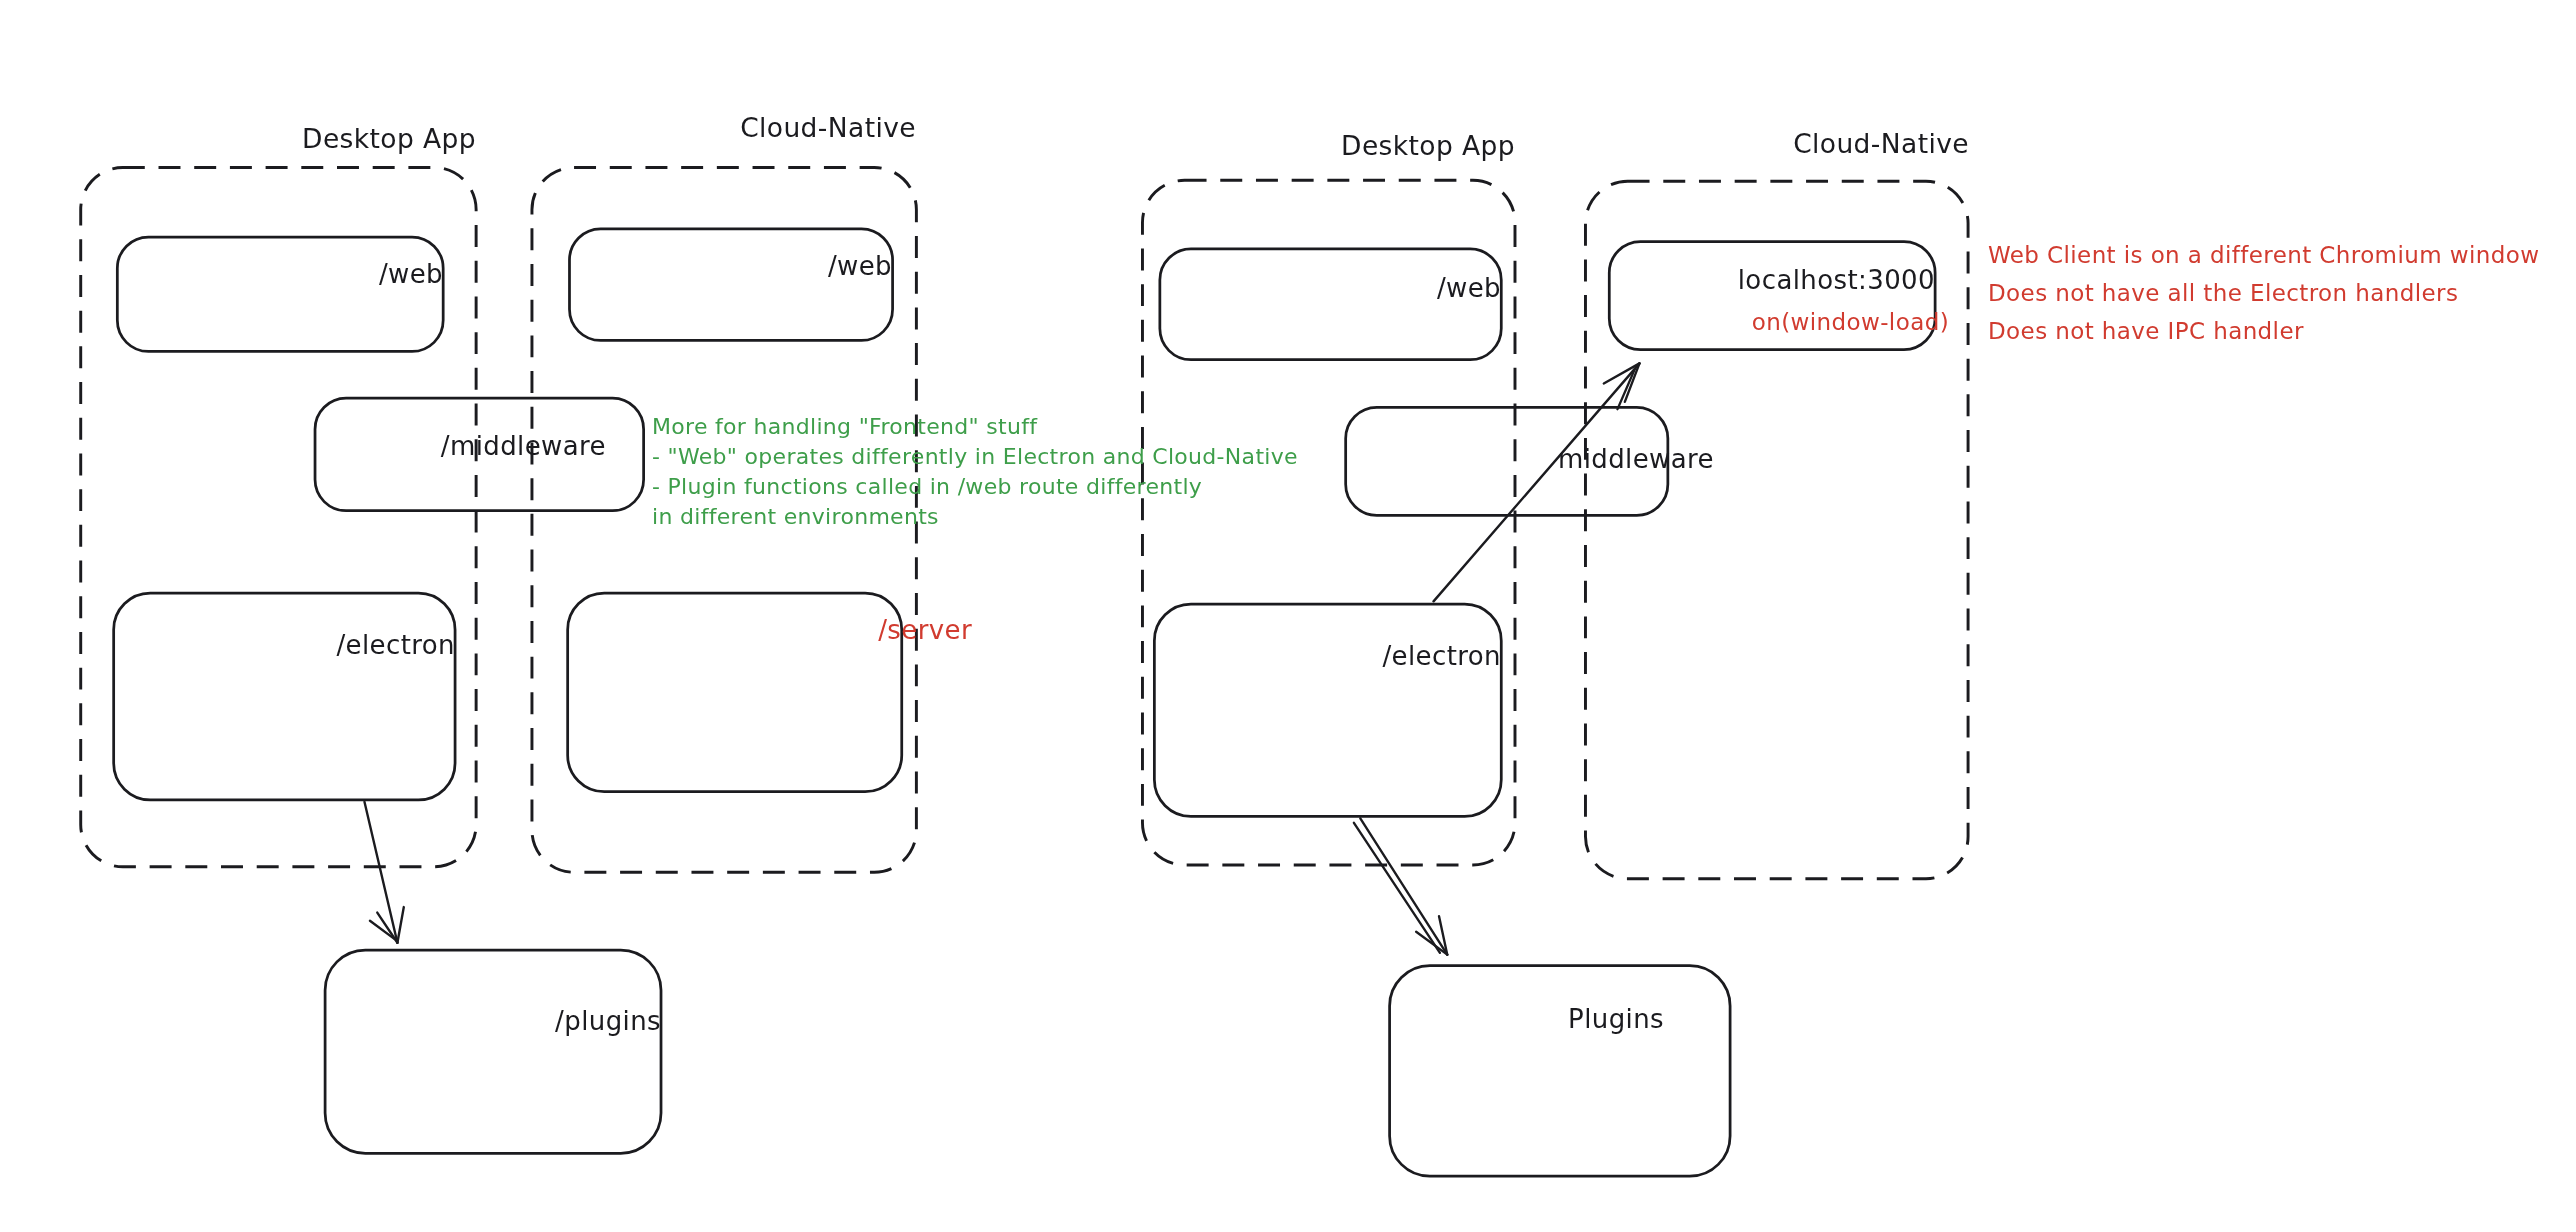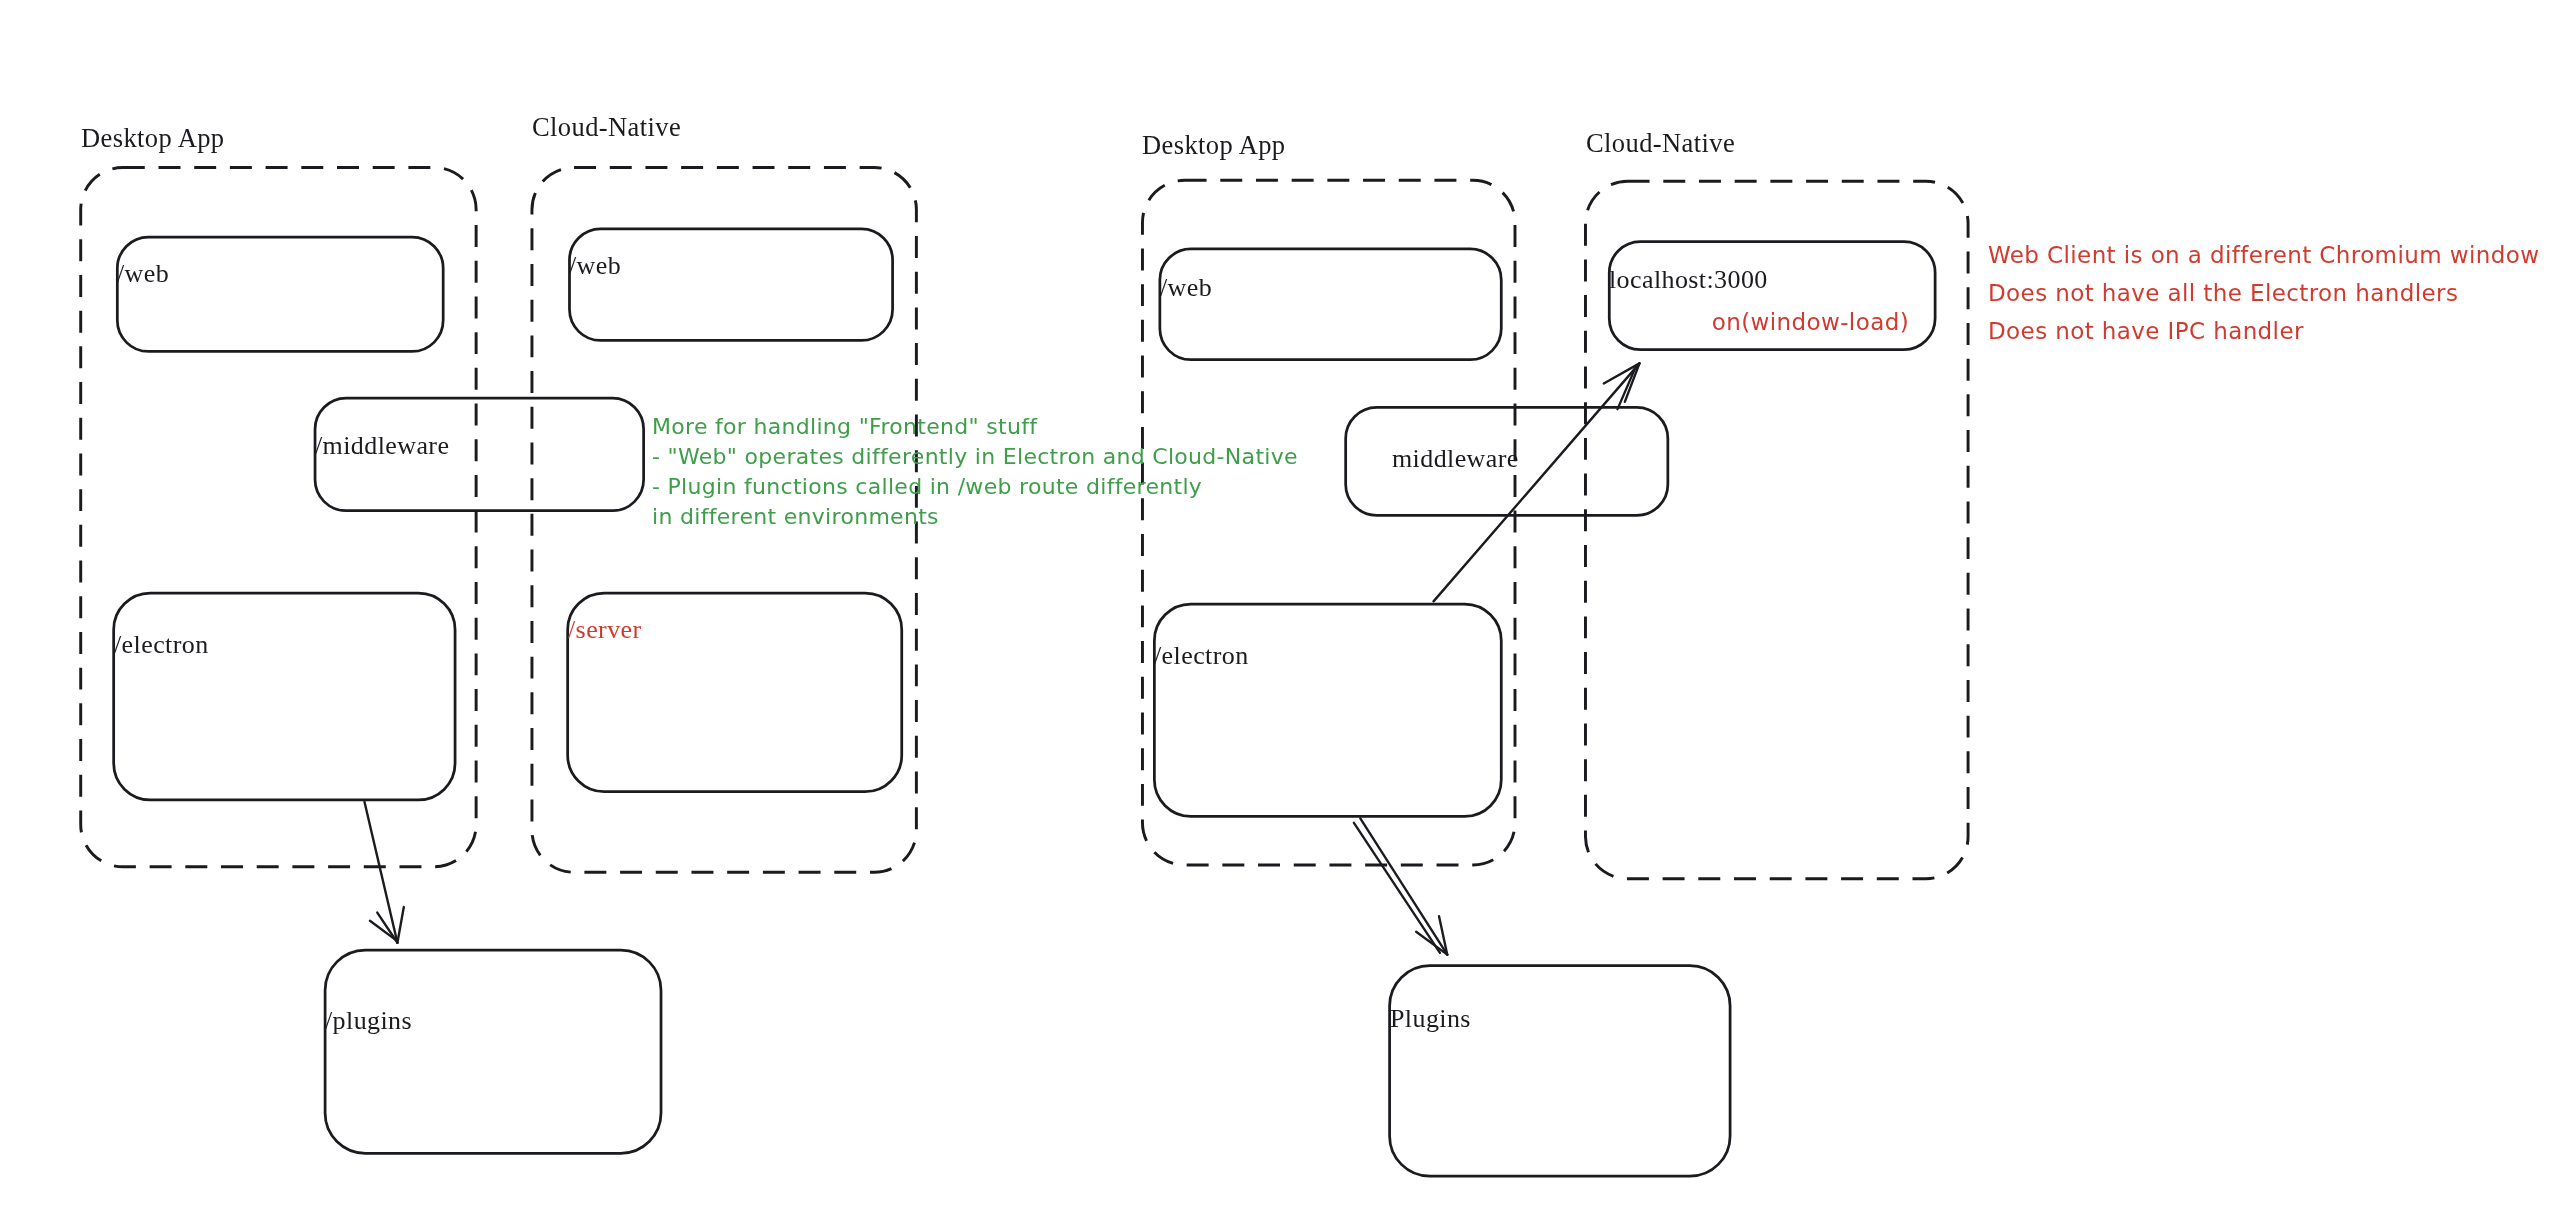--- a/index.html
+++ b/index.html
@@ -21,24 +21,24 @@
   .shape{fill:none;stroke:var(--ink);stroke-width:3;}
   .shape.dashed{stroke-dasharray:24 15;stroke-width:3.2;}
   .arrow{fill:none;stroke:var(--ink);stroke-width:2.6;stroke-linecap:round;}
   .txt{
     position:absolute;
     white-space:nowrap;
     font-size:26px;
     letter-spacing:0.4px;
     color:var(--ink);
   }
-  .txt.center{text-align:left;font-family:Liberation Serif, serif;}
+  .txt.center{text-align:right;}
   .txt.right{text-align:right;}
   .txt.title{font-size:26.5px;}
-  .txt.red{color:var(--red);}
+  .txt.red{color:var(--red);padding-left:40px;}
   .note{position:absolute;}
   .note .line{white-space:nowrap;}
   .red-note .line{font-size:23px;line-height:38px;color:var(--red);letter-spacing:0.4px;}
   .green-note .line{font-size:22px;line-height:30px;color:var(--green);letter-spacing:0.3px;}
 </style>
 </head>
 <body>
 
 <div class="canvas">
 

